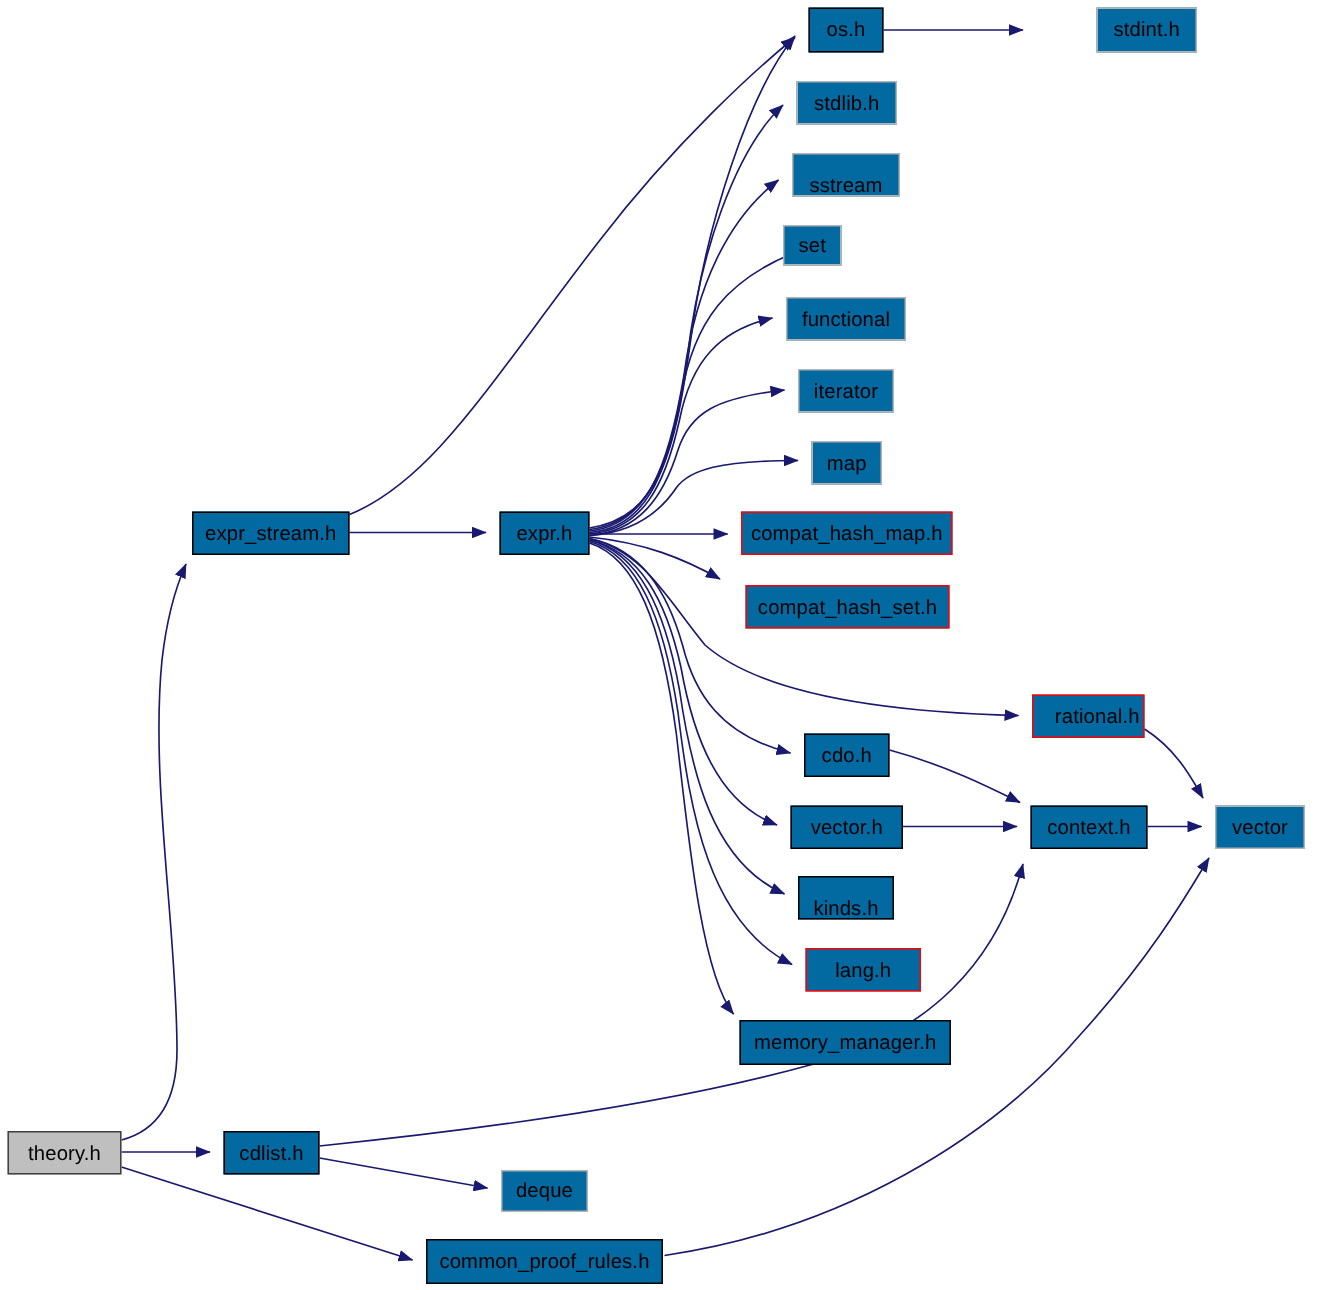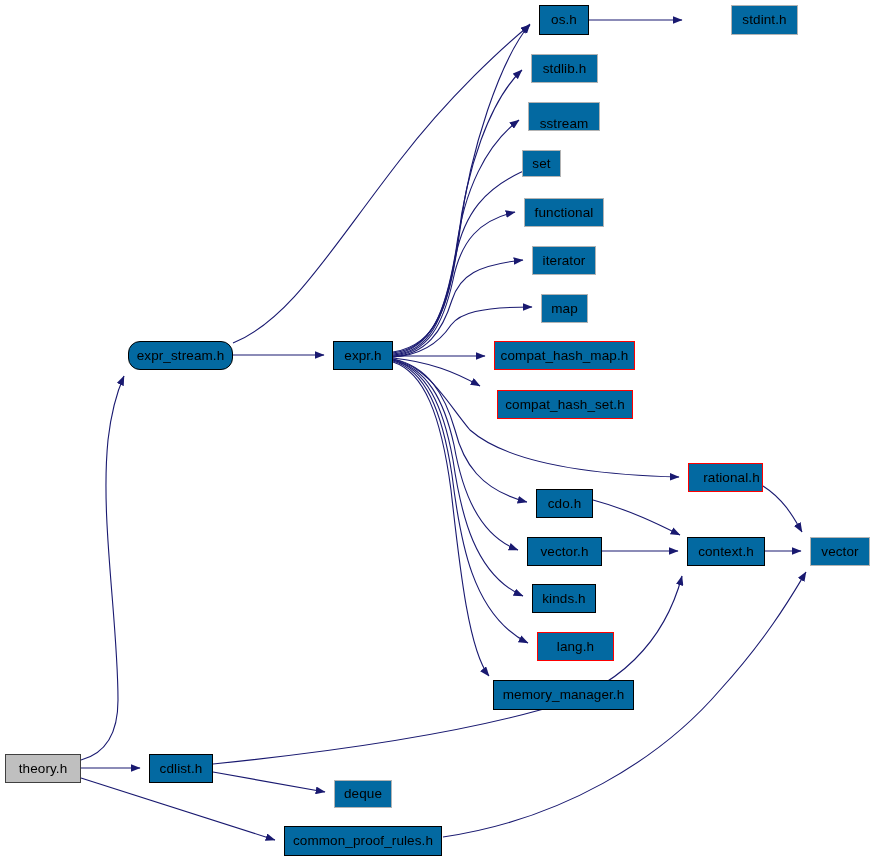--- a/index.html
+++ b/index.html
@@ -88,21 +88,21 @@
       </div>
       <div class="node " style="left: 149px; top: 754px; width: 64px; height: 29px;">
         <span class="node-label">cdlist.h</span>
       </div>
       <div class="node gray-border" style="left: 334px; top: 780px; width: 58px; height: 28px;">
         <span class="node-label">deque</span>
       </div>
       <div class="node " style="left: 284px; top: 826px; width: 158px; height: 30px;">
         <span class="node-label">common_proof_rules.h</span>
       </div>
-      <div class="node " style="left: 128px; top: 341px; width: 105px; height: 29px; border-radius: 12px;">
+      <div class="node " style="left: 128px; top: 341px; width: 105px; height: 29px;">
         <span class="node-label">expr_stream.h</span>
       </div>
       <div class="node " style="left: 333px; top: 341px; width: 60px; height: 29px;">
         <span class="node-label">expr.h</span>
       </div>
       <div class="node " style="left: 539px; top: 5px; width: 50px; height: 30px;">
         <span class="node-label">os.h</span>
       </div>
       <div class="node gray-border" style="left: 691px; top: 5px; width: 67px; height: 30px; margin-left: 40px;">
         <span class="node-label">stdint.h</span>
@@ -133,21 +133,21 @@
       </div>
       <div class="node red-border" style="left: 688px; top: 463px; width: 75px; height: 29px; padding-left: 12px;">
         <span class="node-label">rational.h</span>
       </div>
       <div class="node " style="left: 536px; top: 489px; width: 57px; height: 29px;">
         <span class="node-label">cdo.h</span>
       </div>
       <div class="node " style="left: 527px; top: 537px; width: 75px; height: 29px;">
         <span class="node-label">vector.h</span>
       </div>
-      <div class="node " style="left: 532px; top: 584px; width: 64px; height: 29px;">
+      <div class="node " style="left: 532px; top: 584px; width: 64px; height: 29px; align-items: flex-end;">
         <span class="node-label">kinds.h</span>
       </div>
       <div class="node red-border" style="left: 537px; top: 632px; width: 77px; height: 29px;">
         <span class="node-label">lang.h</span>
       </div>
       <div class="node " style="left: 493px; top: 680px; width: 141px; height: 30px;">
         <span class="node-label">memory_manager.h</span>
       </div>
       <div class="node " style="left: 687px; top: 537px; width: 78px; height: 29px;">
         <span class="node-label">context.h</span>

